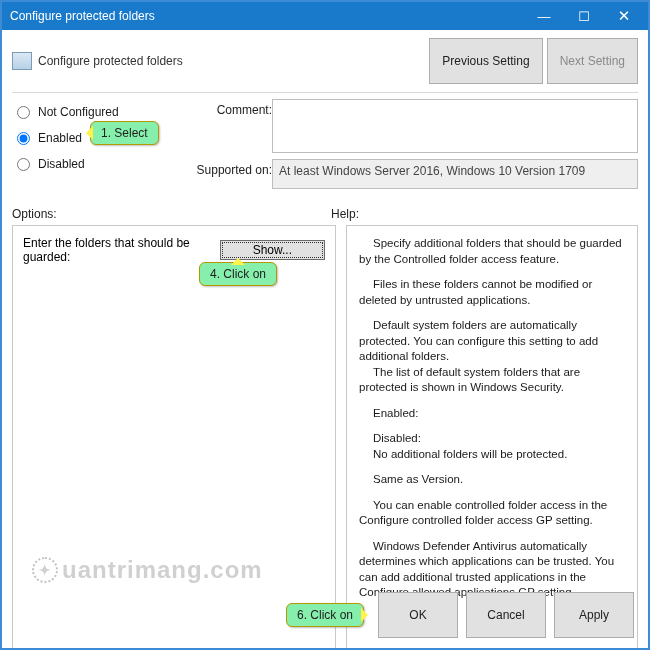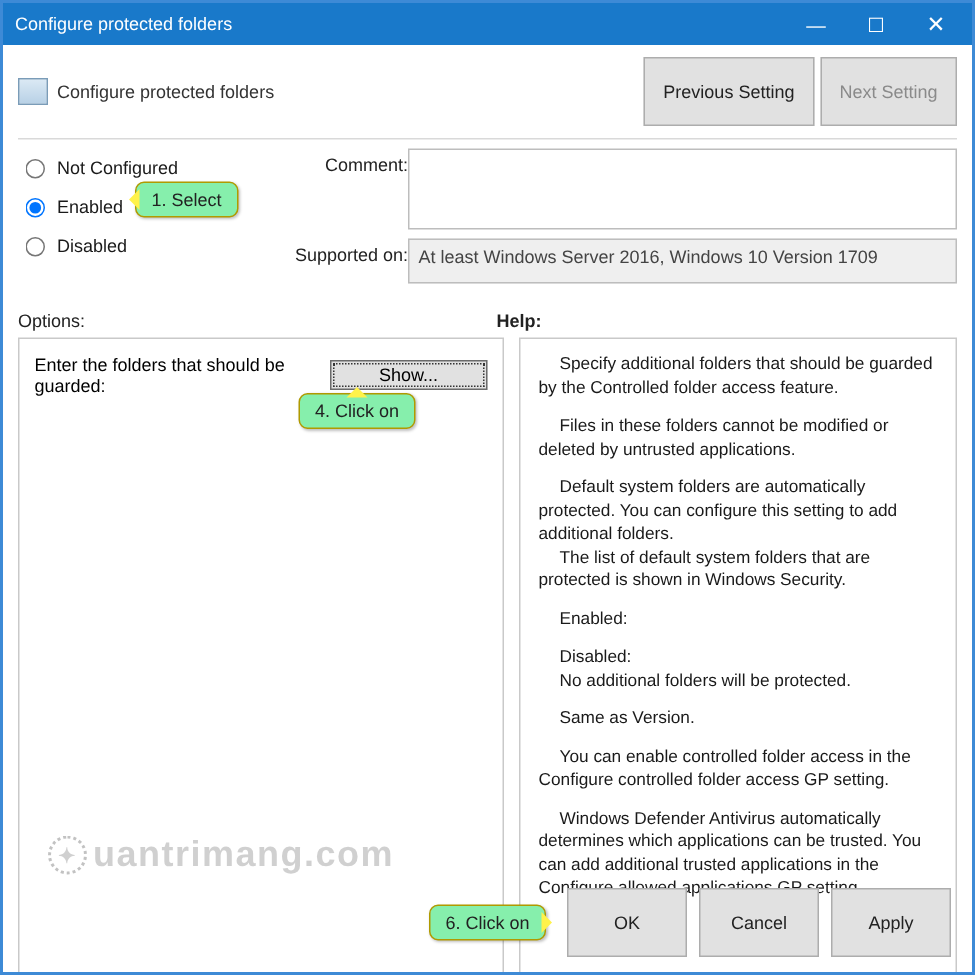--- a/index.html
+++ b/index.html
@@ -101,21 +101,21 @@
     overflow-y: scroll;
     padding: 4px 6px;
     width: 100%;
     resize: none;
   }
   .section-labels {
     display: flex;
     margin-top: 18px;
   }
   .section-labels > div { flex: 1; color: #222; }
-  .section-labels .help-lbl { flex: 1; margin-left: 12px; font-weight: bold; }
+  .section-labels .help-lbl { flex: 1; margin-left: 12px; }
   .panels-row {
     display: flex; gap: 10px;
     margin-top: 4px;
   }
   .panel {
     border: 1px solid #c9c9c9;
     background: #fff;
     height: 439px;
     overflow: hidden;
   }

